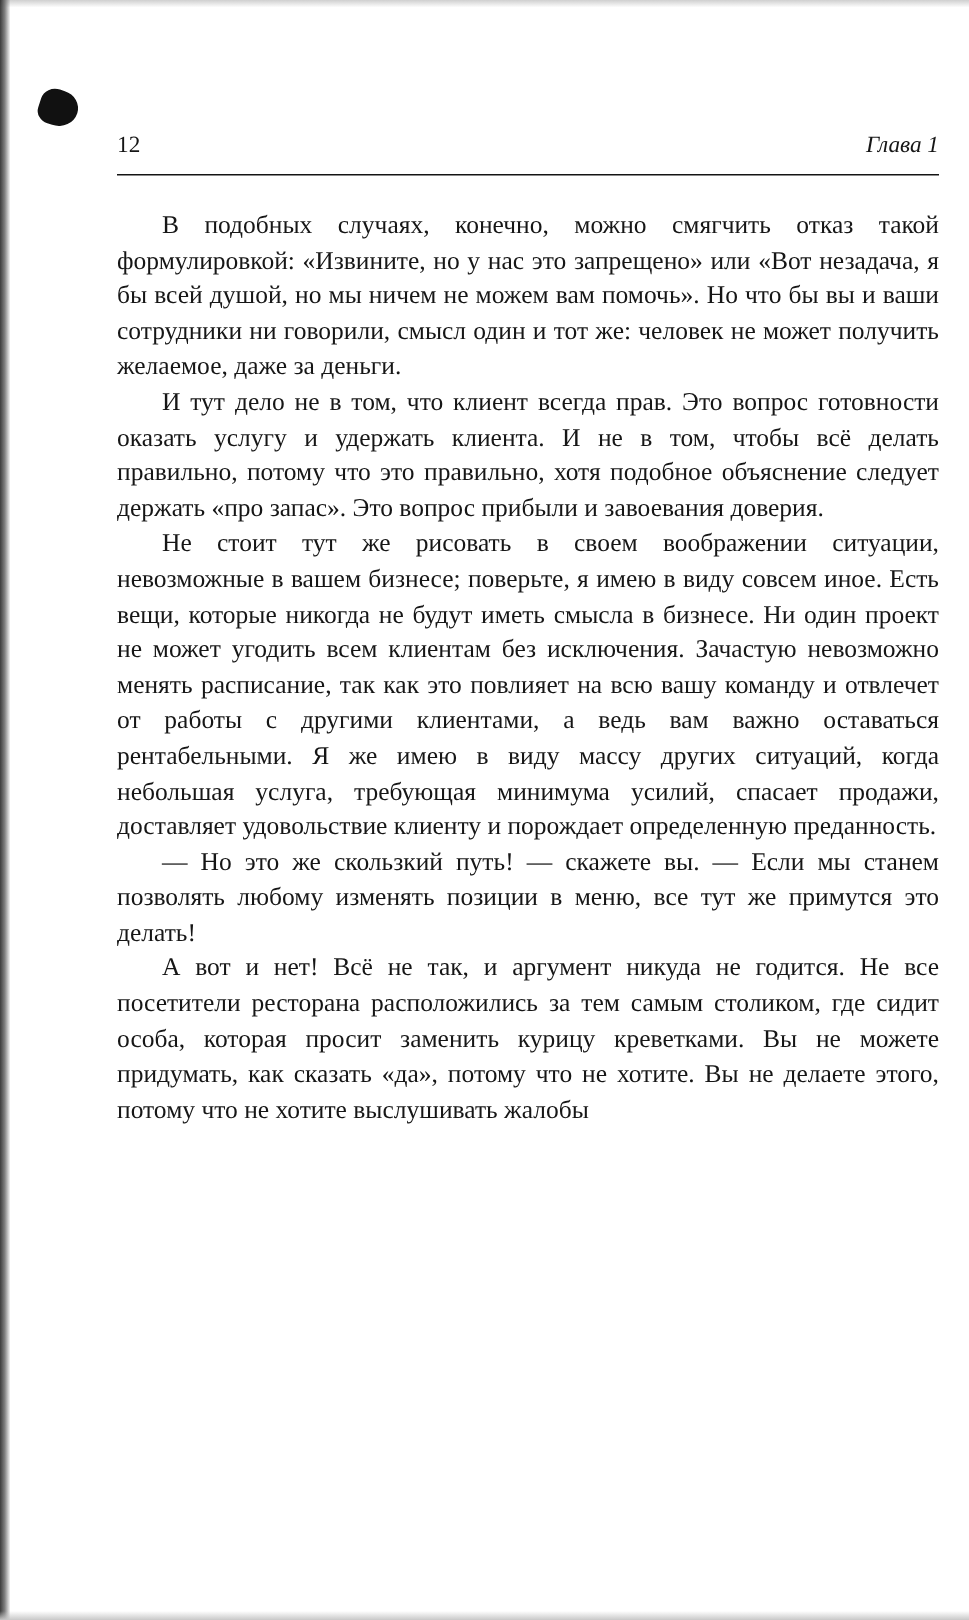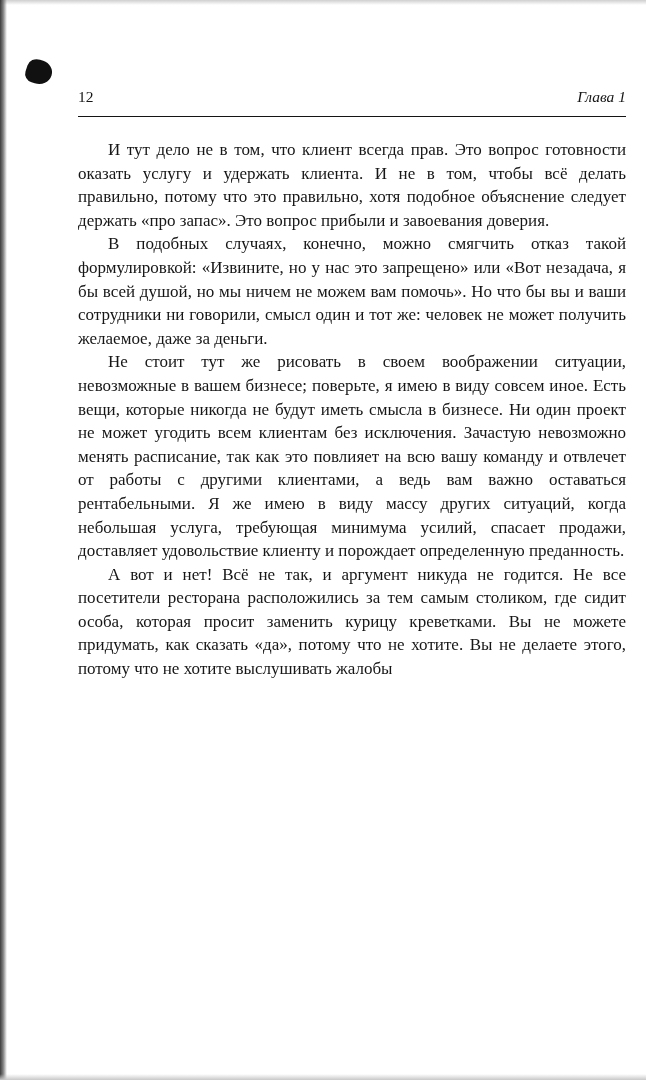--- a/index.html
+++ b/index.html
@@ -108,19 +108,20 @@
   <div class="corner-mark"></div>
 
   <div class="page-header">
     <span class="page-number">12</span>
     <span class="chapter-title">Глава 1</span>
   </div>
 
   <hr class="header-rule">
 
   <div class="body-text">
+    <p>В подобных случаях, конечно, можно смягчить отказ такой формулировкой: «Извините, но у нас это запрещено» или «Вот незадача, я бы всей душой, но мы ничем не можем вам помочь». Но что бы вы и ваши сотрудники ни говорили, смысл один и тот же: человек не может получить желаемое, даже за деньги.</p>
     <p>И тут дело не в том, что клиент всегда прав. Это вопрос готовности оказать услугу и удержать клиента. И не в том, чтобы всё делать правильно, потому что это правильно, хотя подобное объяснение следует держать «про запас». Это вопрос прибыли и завоевания доверия.</p>
-    <p>В подобных случаях, конечно, можно смягчить отказ такой формулировкой: «Извините, но у нас это запрещено» или «Вот незадача, я бы всей душой, но мы ничем не можем вам помочь». Но что бы вы и ваши сотрудники ни говорили, смысл один и тот же: человек не может получить желаемое, даже за деньги.</p>
     <p>Не стоит тут же рисовать в своем воображении ситуации, невозможные в вашем бизнесе; поверьте, я имею в виду совсем иное. Есть вещи, которые никогда не будут иметь смысла в бизнесе. Ни один проект не может угодить всем клиентам без исключения. Зачастую невозможно менять расписание, так как это повлияет на всю вашу команду и отвлечет от работы с другими клиентами, а ведь вам важно оставаться рентабельными. Я же имею в виду массу других ситуаций, когда небольшая услуга, требующая минимума усилий, спасает продажи, доставляет удовольствие клиенту и порождает определенную преданность.</p>
+    <p>— Но это же скользкий путь! — скажете вы. — Если мы станем позволять любому изменять позиции в меню, все тут же примутся это делать!</p>
     <p>А вот и нет! Всё не так, и аргумент никуда не годится. Не все посетители ресторана расположились за тем самым столиком, где сидит особа, которая просит заменить курицу креветками. Вы не можете придумать, как сказать «да», потому что не хотите. Вы не делаете этого, потому что не хотите выслушивать жалобы</p>
   </div>
 
 </div>
 
 </body></html>

